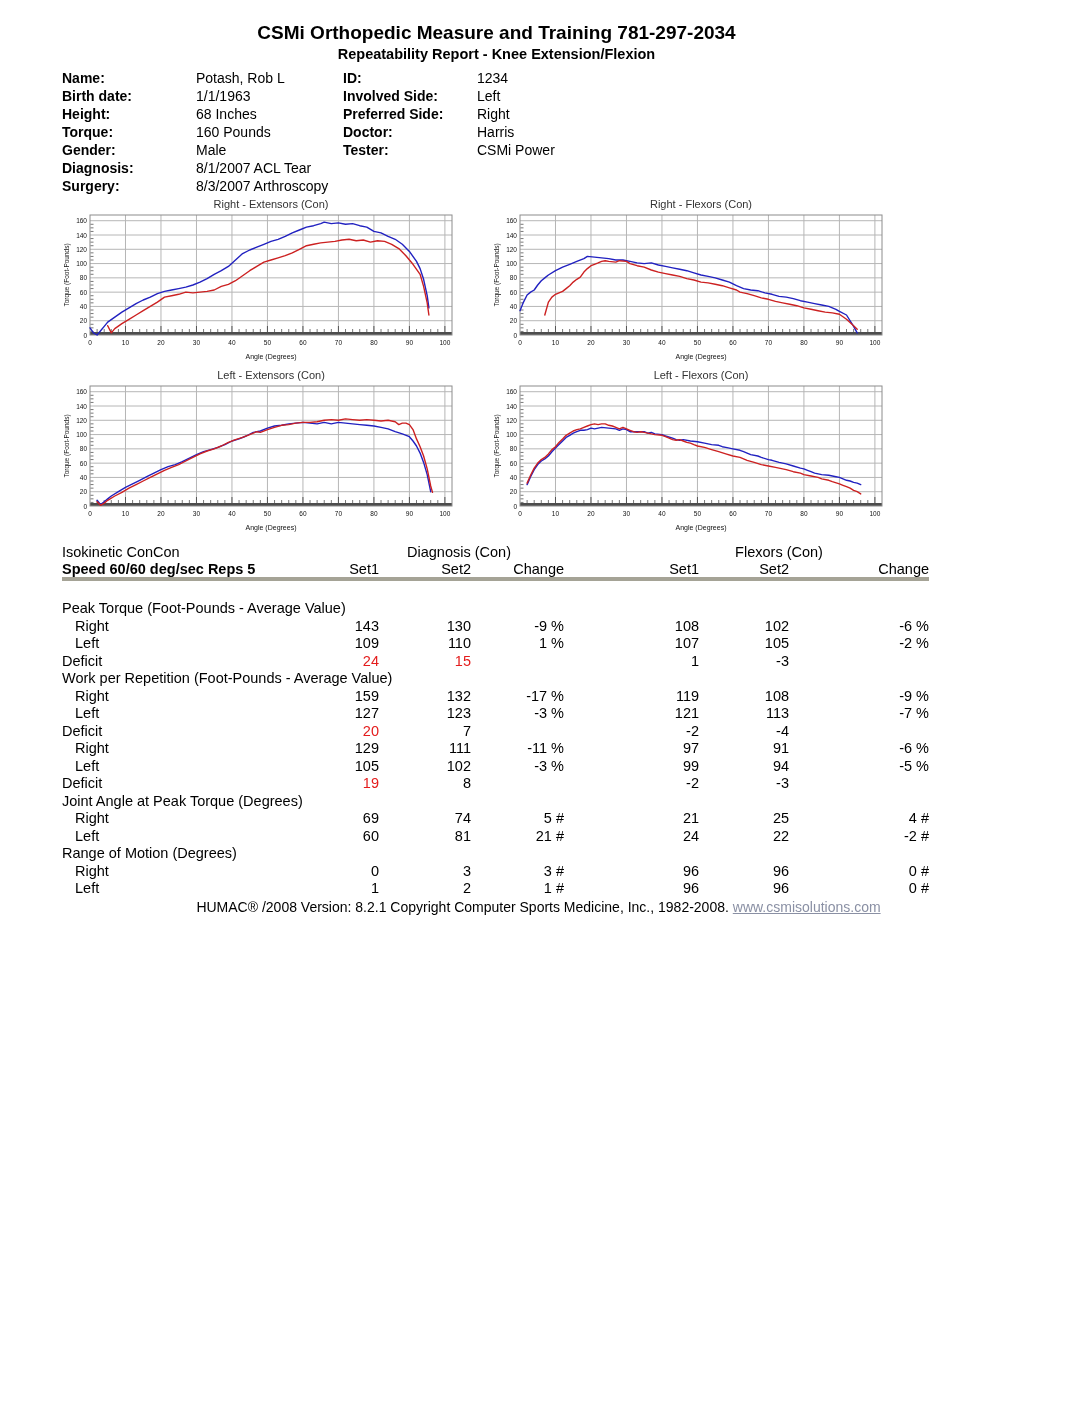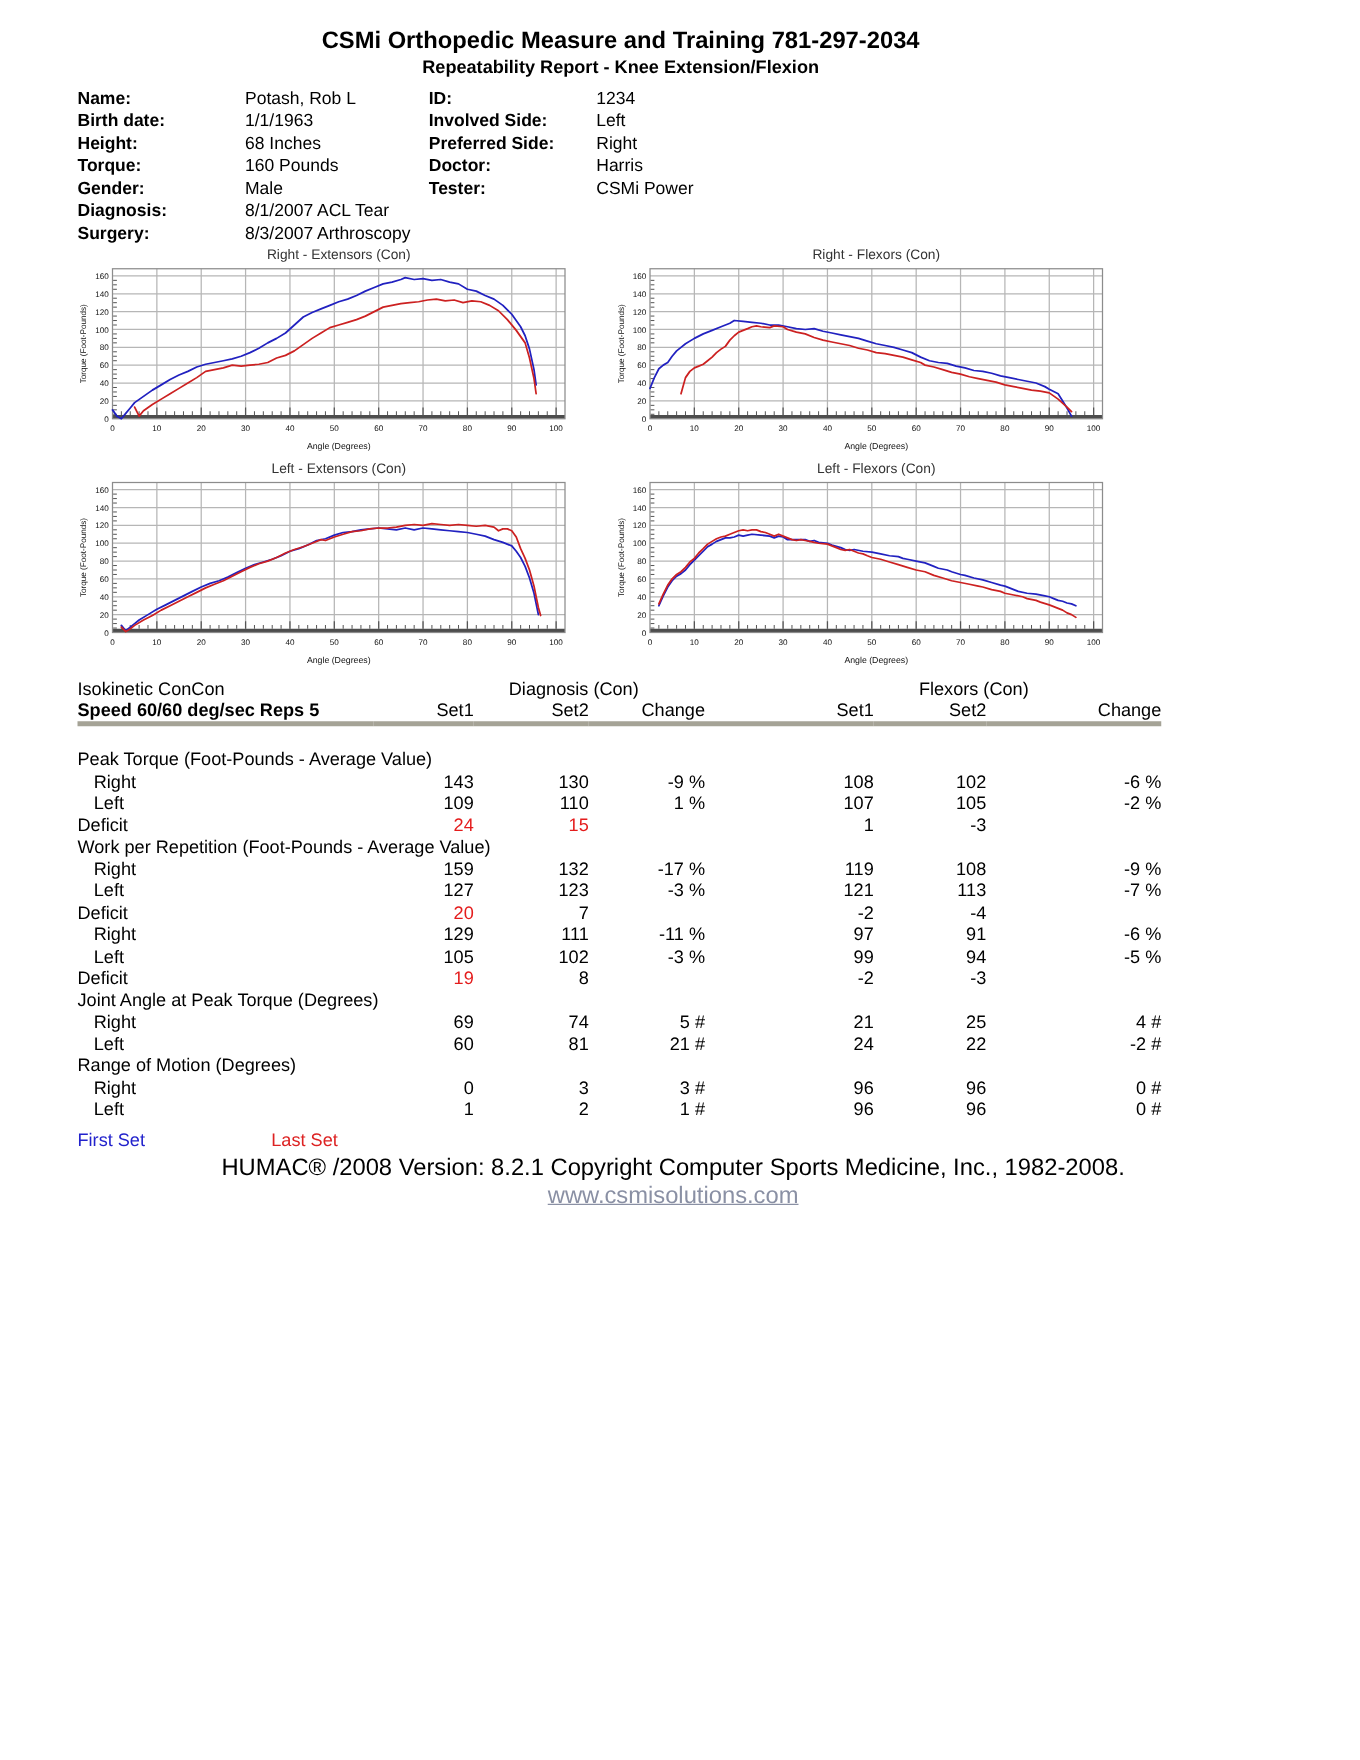--- a/index.html
+++ b/index.html
@@ -30,21 +30,21 @@
   td.center{text-align:center;}
   .bold{font-weight:bold;}
   .indent{padding-left:13px !important;}
   .red{color:#e41c1c;}
   td.rule-cell{border-top:4px solid #a5a396;height:21px;}
 
   .legend{margin-top:9px;font-size:14.5px;}
   .legend .first{color:#2222cc;display:inline-block;width:155px;}
   .legend .last{color:#dd2222;}
 
-  .footer{margin-top:3px;padding-left:84px;text-align:center;font-size:19px;}
+  .footer{margin-top:3px;padding-left:84px;text-align:center;font-size:14px;}
   .footer a{color:#8a90a4;text-decoration:underline;cursor:pointer;}
 </style>
 </head>
 <body>
 
 <div class="page">
   <div class="content">
 
     <div class="title">CSMi Orthopedic Measure and Training 781-297-2034</div>
     <div class="subtitle">Repeatability Report - Knee Extension/Flexion</div>
@@ -756,23 +756,20 @@
             <td class="num">1</td>
             <td class="num">2</td>
             <td class="num">1 #</td>
             <td class="num">96</td>
             <td class="num">96</td>
             <td class="num">0 #</td>
           </tr>
         </tbody>
       </table>
 
-    <div class="legend">
-      <span class="first">First Set</span><span class="last">Last Set</span>
-    </div>
 
     <div class="footer">
       <span>HUMAC® /2008 Version: 8.2.1 Copyright Computer Sports Medicine, Inc., 1982-2008.</span>
       <a>www.csmisolutions.com</a>
     </div>
 
   </div>
 </div>
 
 </body></html>

